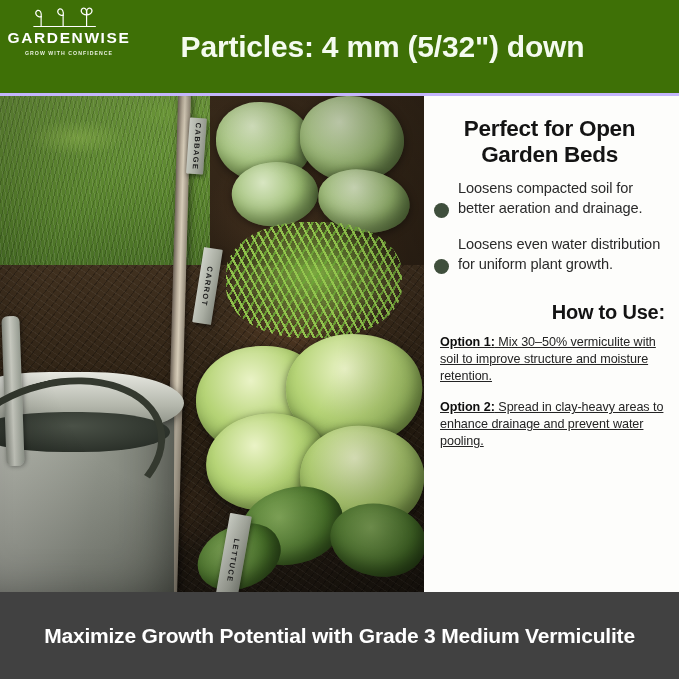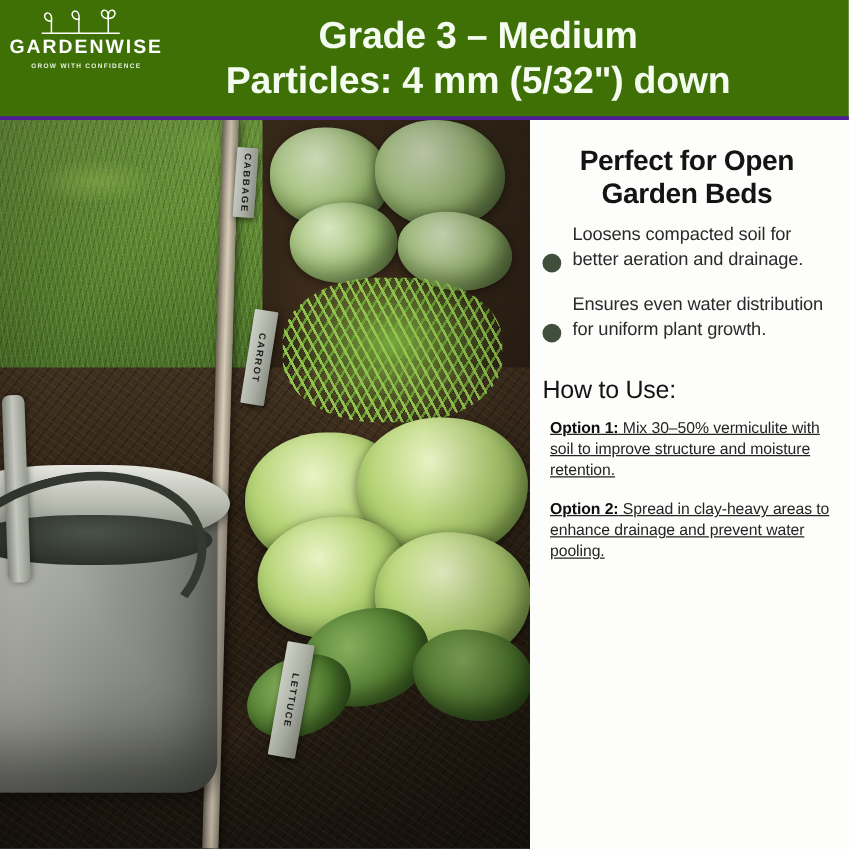--- a/index.html
+++ b/index.html
@@ -13,21 +13,21 @@
     display:flex;flex-direction:column;
     background:#ffffff;
   }
 
   
   .header{
     position:relative;
     height:96px;flex:0 0 96px;
     background:#3e7006;
     display:flex;align-items:center;
-    border-bottom:3px solid #4c1d95;
+    border-bottom:3px solid #c4b5fd;
     box-sizing:border-box;
   }
   .brand{
     position:absolute;left:8px;top:6px;
     width:122px;
     display:flex;flex-direction:column;align-items:center;
     color:#ffffff;
   }
   .brand-mark{height:22px;display:block;}
   .brand-name{
@@ -210,22 +210,22 @@
   }
   .dot{
     flex:0 0 auto;width:15px;height:15px;border-radius:50%;
     background:#3f4f3c;margin-top:5px;
   }
   .bullet-text{
     color:#2a2a2a;font-size:14.6px;line-height:20px;
     letter-spacing:-0.1px;
   }
   .howto-title{
-    text-align:left;color:#131313;
-    font-size:20px;font-weight:400;line-height:24px;
+    text-align:right;color:#131313;
+    font-size:20px;font-weight:700;line-height:24px;
     margin:10px 0 10px 0;letter-spacing:-0.2px;
   }
   .option{
     color:#242424;font-size:12.6px;line-height:17px;
     margin:0 0 14px 6px;letter-spacing:-0.05px;text-decoration:underline;
   }
   .option b{font-weight:700;color:#0e0e0e;}
 
   
   .footer{
@@ -255,21 +255,20 @@
           <path d="M84 28 V10"></path>
           <path d="M84 12 C76 12 75 5 79 3 C83 2 85 7 84 12 Z"></path>
           <path d="M84 12 C92 12 93 5 89 3 C85 2 83 7 84 12 Z"></path>
           <path d="M12 28 H96"></path>
         </g>
       </svg>
       <div class="brand-name">GARDENWISE</div>
       <div class="brand-tag">GROW WITH CONFIDENCE</div>
     </div>
     <div class="header-titles">
-      <div class="header-line">Grade 3 – Medium</div>
       <div class="header-line">Particles: 4 mm (5/32") down</div>
     </div>
   </div>
 
   <div class="middle">
 
     <div class="photo">
       <div class="ph-grass"></div>
       <div class="ph-bed"></div>
       <div class="ph-soil"></div>
@@ -315,29 +314,32 @@
     <div class="panel">
       <div class="panel-title">Perfect for Open Garden Beds</div>
 
       <ul class="bullets">
         <li class="bullet">
           <span class="dot"></span>
           <span class="bullet-text">Loosens compacted soil for better aeration and drainage.</span>
         </li>
         <li class="bullet">
           <span class="dot"></span>
-          <span class="bullet-text">Ensures even water distribution for uniform plant growth.</span>
+          <span class="bullet-text">Loosens even water distribution for uniform plant growth.</span>
         </li>
       </ul>
 
       <div class="howto-title">How to Use:</div>
 
       <p class="option">
         <b>Option 1:</b><span> Mix 30–50% vermiculite with soil to improve structure and moisture retention.</span>
       </p>
       <p class="option">
         <b>Option 2:</b><span> Spread in clay-heavy areas to enhance drainage and prevent water pooling.</span>
       </p>
     </div>
   </div>
 
+  <div class="footer">
+    <div class="footer-text">Maximize Growth Potential with Grade 3 Medium Vermiculite</div>
+  </div>
 
 </div>
 
 </body></html>

